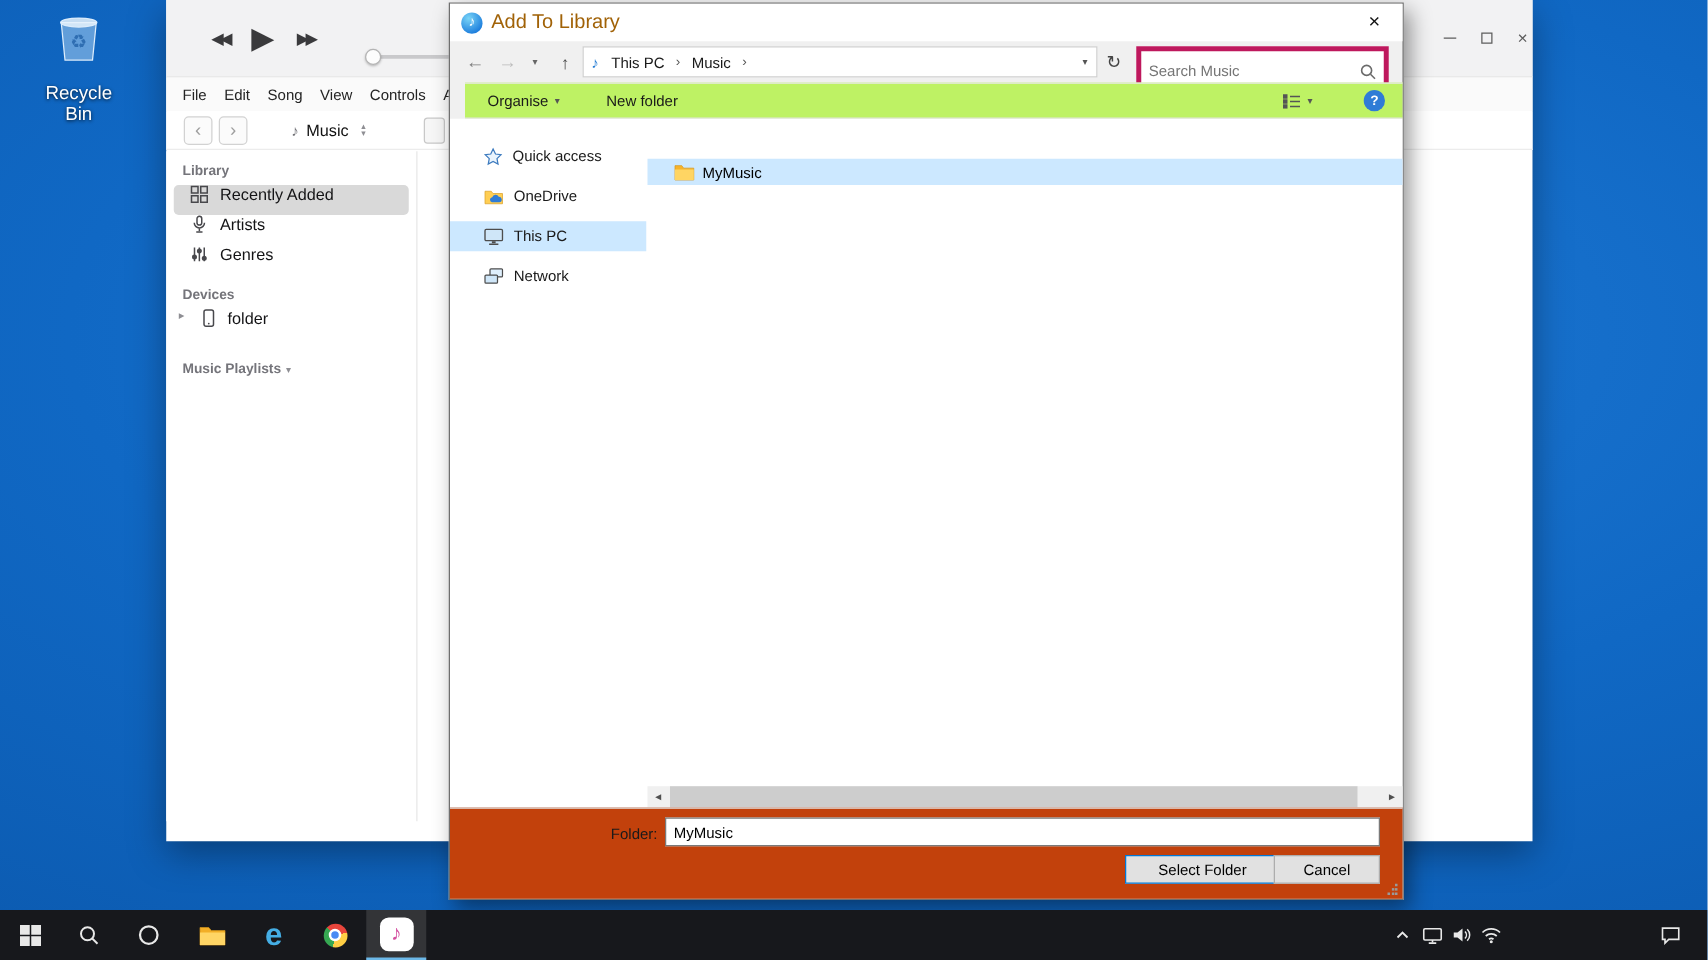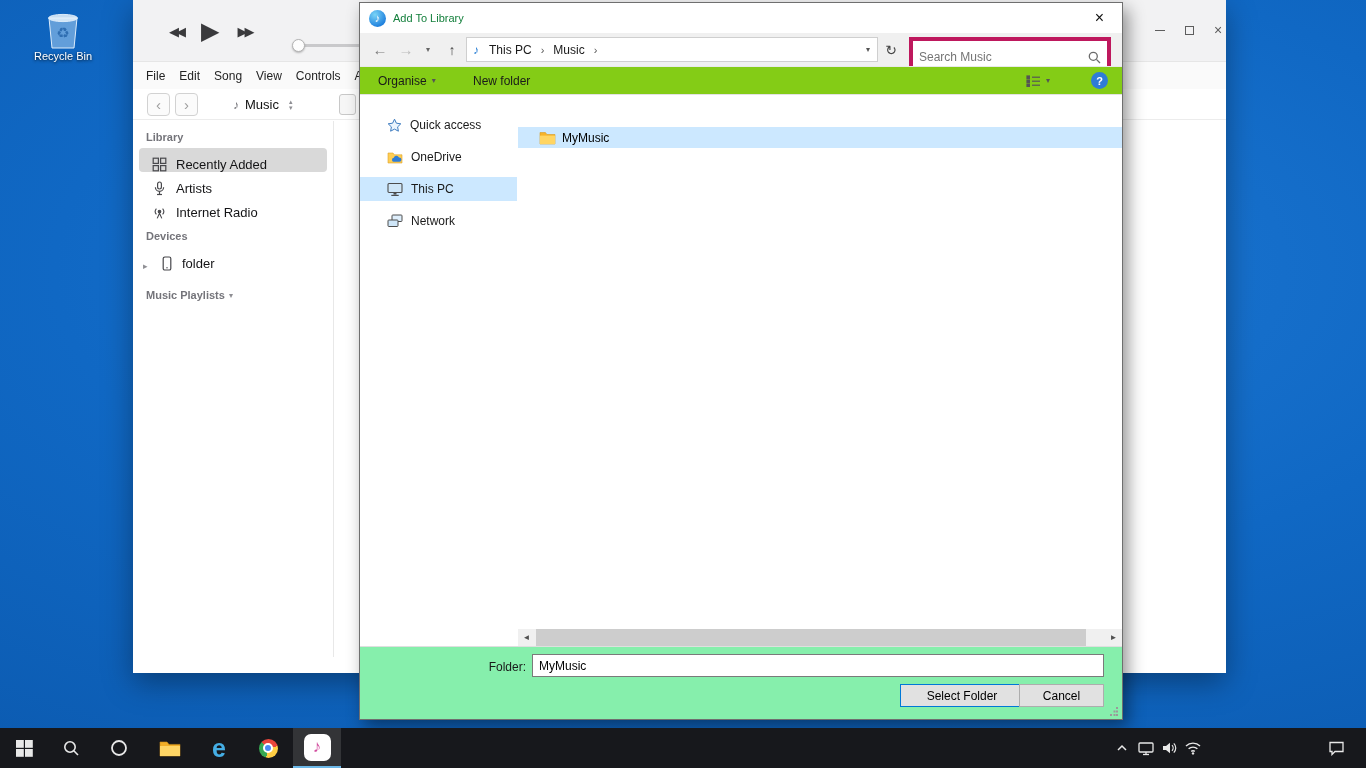--- a/index.html
+++ b/index.html
@@ -7,21 +7,21 @@
   body{
     position:relative;
     font-family:"Liberation Sans","DejaVu Sans",sans-serif;
     background:radial-gradient(120% 95% at 58% 35%, #1f7ad6 0%, #1068c4 45%, #0a55a8 100%);
   }
   svg{display:block;}
 
   
   .desktop-icon{position:absolute;left:24px;top:8px;width:78px;text-align:center;cursor:default;}
   .desktop-icon .glyphwrap{display:flex;justify-content:center;}
-  .di-label{margin-top:0;font-size:11px;color:#fff;text-shadow:0 1px 3px rgba(0,0,0,.85);}
+  .di-label{margin-top:16px;font-size:15px;color:#fff;text-shadow:0 1px 3px rgba(0,0,0,.85);}
 
   
   .itunes{position:absolute;left:133px;top:0;width:1093px;height:673px;background:#fff;box-shadow:0 10px 28px rgba(0,0,0,.35);}
   .it-top{position:absolute;left:0;top:0;right:0;height:62px;background:#f2f2f3;border-bottom:1px solid #e6e6e6;}
   .it-transport{position:absolute;left:36px;top:0;height:62px;display:flex;align-items:center;gap:18px;color:#3a3a3c;}
   .tr-skip{font-size:13px;letter-spacing:-3px;color:#3a3a3c;}
   .tr-play{font-size:24px;line-height:1;color:#3a3a3c;}
   .it-volume{position:absolute;left:160px;top:44px;width:120px;height:3px;background:#c9c9cb;border-radius:2px;}
   .it-volume .knob{position:absolute;left:-1px;top:-5px;width:13px;height:13px;border-radius:50%;background:#fdfdfd;border:1px solid #b3b3b3;box-shadow:0 1px 2px rgba(0,0,0,.25);}
   .it-wincontrols{position:absolute;left:1018px;top:21px;width:76px;height:18px;display:flex;justify-content:space-between;}
@@ -32,48 +32,48 @@
   .it-menubar span{margin-right:14px;}
   .it-navrow{position:absolute;top:89px;left:0;right:0;height:31px;background:#fff;border-bottom:1px solid #ececec;}
   .nav-sq{position:absolute;top:4px;width:23px;height:23px;border:1px solid #d2d2d2;border-radius:4px;background:#fbfbfb;color:#9e9e9e;font-size:15px;display:flex;align-items:center;justify-content:center;}
   .media-sel{position:absolute;left:100px;top:4px;height:23px;display:flex;align-items:center;gap:6px;font-size:13px;color:#111;}
   .media-sel .note{color:#737378;font-size:12px;}
   .updown{display:flex;flex-direction:column;line-height:6px;font-size:7px;color:#8e8e93;margin-left:4px;}
   .dev-btn{position:absolute;left:206px;top:5px;width:17px;height:21px;border:1px solid #c8c8c8;border-radius:3px;background:#f6f6f6;}
   .it-side{position:absolute;top:121px;left:0;width:201px;bottom:16px;background:#fff;border-right:1px solid #e8e8e8;font-size:13px;color:#141416;}
   .side-hdr{margin:10px 0 5px 13px;font-size:11px;font-weight:bold;color:#74747a;display:flex;align-items:center;gap:4px;}
   .side-hdr .hdr-chev{font-size:8px;color:#8e8e93;}
-  .it-item{display:flex;align-items:flex-end;height:24px;margin:0 6px;padding-left:13px;gap:9px;border-radius:4px;}
+  .it-item{display:flex;align-items:flex-start;height:24px;margin:0 6px;padding-left:13px;gap:9px;border-radius:4px;}
   .it-item.sel{background:#d9d9d9;}
   .it-item .expander{width:9px;font-size:9px;color:#8e8e93;margin-left:-9px;}
 
   
   .dialog{position:absolute;left:359px;top:2px;width:764px;height:718px;background:#f0f0f0;border:1px solid #6f6f6f;box-shadow:5px 7px 16px rgba(0,0,0,.42);font-size:12px;color:#1a1a1a;}
   .dlg-title{position:absolute;top:0;left:0;right:0;height:30px;background:#fff;display:flex;align-items:center;padding-left:9px;}
   .app-ico{width:17px;height:17px;border-radius:50%;background:radial-gradient(circle at 35% 28%,#79d4f7,#1e7fdd 75%);display:flex;align-items:center;justify-content:center;color:#fff;font-size:11px;margin-right:7px;}
-  .dlg-title .t{font-size:11px;color:#15803d;}
+  .dlg-title .t{font-size:16px;color:#a16207;}
   .dlg-close{position:absolute;right:0;top:0;width:45px;height:29px;display:flex;align-items:center;justify-content:center;font-size:16px;color:#111;}
   .dlg-nav{position:absolute;top:30px;left:0;right:0;height:33px;}
   .nv{position:absolute;display:flex;align-items:center;justify-content:center;}
   .nv-back{left:8px;top:5px;width:24px;height:23px;font-size:15px;color:#7c7c7c;}
   .nv-fwd{left:34px;top:5px;width:24px;height:23px;font-size:15px;color:#bcbcbc;}
   .nv-hist{left:60px;top:5px;width:16px;height:23px;font-size:8px;color:#666;}
   .nv-up{left:80px;top:5px;width:24px;height:23px;font-size:14px;color:#474747;}
   .addr{position:absolute;left:106px;top:4px;width:412px;height:25px;background:#fff;border:1px solid #cfcfcf;display:flex;align-items:center;}
   .addr .note{color:#2a7fd4;font-size:12px;margin:0 4px 0 6px;}
   .crumb{padding:0 6px;height:100%;display:flex;align-items:center;color:#1a1a1a;}
   .crumb-sep{padding:0 3px;color:#555;font-size:11px;}
   .addr .spacer{flex:1;}
   .addr .addr-chev{font-size:8px;color:#555;margin-right:7px;}
   .nv-refresh{left:520px;top:4px;width:22px;height:25px;font-size:14px;color:#444;}
   .searchbox{position:absolute;left:549px;top:4px;width:202px;height:40px;background:#fff;border:4px solid #be185d;display:flex;align-items:center;}
   .searchbox input{flex:1;border:0;outline:0;font-size:12px;padding:0 6px;color:#222;background:transparent;font-family:inherit;}
   .searchbox input::placeholder{color:#757575;}
   .searchbox svg{margin-right:6px;}
-  .dlg-toolbar{position:absolute;top:63px;left:0;right:0;height:29px;background:#84cc16;border-top:1px solid #e9e9e9;border-bottom:1px solid #e2e2e2;}
+  .dlg-toolbar{position:absolute;top:63px;left:12px;right:0;height:29px;background:#bef264;border-top:1px solid #e9e9e9;border-bottom:1px solid #e2e2e2;}
   .tool{position:absolute;top:0;height:27px;display:flex;align-items:center;gap:5px;color:#1a1a1a;}
   .tool .chev{font-size:8px;color:#555;}
   .t-organise{left:18px;}
   .t-newfolder{left:113px;}
   .t-views{right:72px;}
   .t-help{right:14px;}
   .help-circle{width:17px;height:17px;border-radius:50%;background:#2f7cd6;color:#fff;font-size:11px;font-weight:bold;display:flex;align-items:center;justify-content:center;}
   .dlg-body{position:absolute;top:92px;left:0;right:0;bottom:73px;background:#fff;}
   .dlg-side{position:absolute;top:18px;left:0;width:157px;bottom:0;}
   .side-item{height:24px;margin-bottom:8px;display:flex;align-items:center;padding-left:27px;gap:8px;font-size:12px;color:#1a1a1a;}
@@ -89,21 +89,21 @@
   .sort-caret{position:absolute;left:74px;top:1px;}
   .list-rows{position:absolute;top:32px;left:0;right:0;}
   .list-row{height:21px;display:flex;align-items:center;font-size:12px;color:#000;}
   .list-row.sel{background:#cce8ff;}
   .list-row svg{margin-left:21px;}
   .list-row .fname{margin-left:6px;}
   .hscroll{position:absolute;left:0;right:0;bottom:0;height:17px;background:#f0f0f0;display:flex;}
   .hs-btn{width:17px;height:17px;display:flex;align-items:center;justify-content:center;color:#505050;font-size:8px;}
   .hs-track{flex:1;position:relative;}
   .hs-thumb{position:absolute;left:1px;top:0;height:17px;width:550px;background:#cdcdcd;}
-  .dlg-footer{position:absolute;left:0;right:0;bottom:0;height:73px;background:#86efac;border-top:1px solid #dfdfdf;}
+  .dlg-footer{position:absolute;left:0;right:0;bottom:0;height:73px;background:#c2410c;border-top:1px solid #dfdfdf;}
   .folder-label{position:absolute;left:0;top:13px;width:166px;text-align:right;color:#1a1a1a;}
   .folder-input{position:absolute;left:172px;top:7px;width:572px;height:23px;border:1px solid #7a7a7a;background:#fff;font-size:12px;padding:0 6px;color:#000;font-family:inherit;outline:0;}
   .dlg-btn{position:absolute;top:37px;height:23px;background:#e1e1e1;border:1px solid #adadad;font-size:12px;color:#000;display:flex;align-items:center;justify-content:center;font-family:inherit;}
   .btn-select{left:540px;width:124px;border-color:#0078d7;}
   .btn-cancel{left:659px;width:85px;}
   .grip{position:absolute;right:3px;bottom:3px;}
 
   
   .taskbar{position:absolute;left:0;bottom:0;width:1366px;height:40px;background:#17181c;z-index:50;}
   .tb-btn{position:absolute;top:0;width:48px;height:40px;display:flex;align-items:center;justify-content:center;}
@@ -197,31 +197,34 @@
             <path d="M3.4 6.2 a4.1 4.1 0 0 0 8.2 0"></path>
             <line x1="7.5" y1="10.5" x2="7.5" y2="13"></line>
               <line x1="5" y1="13.5" x2="10" y2="13.5"></line>
           </g>
         </svg>
         <span>Artists</span>
       </div>
 
 
 
-
       <div class="it-item">
         <svg width="15" height="15" viewBox="0 0 15 15">
-          <g fill="none" stroke="#48484c" stroke-width="1.1">
-            <circle cx="7.5" cy="6.5" r="1.3" fill="#48484c"></circle>
-            <path d="M4.4 9.4 a4.4 4.4 0 0 1 0-5.8 M10.6 3.6 a4.4 4.4 0 0 1 0 5.8"></path>
-            <path d="M7.5 8.2 L5.2 13.4 M7.5 8.2 L9.8 13.4"></path>
+          <g fill="none" stroke="#48484c" stroke-width="1.2">
+            <line x1="3.6" y1="2" x2="3.6" y2="13"></line>
+              <line x1="7.5" y1="2" x2="7.5" y2="13"></line>
+              <line x1="11.4" y1="2" x2="11.4" y2="13"></line>
+            <circle cx="3.6" cy="9.5" r="1.4" fill="#48484c"></circle>
+              <circle cx="7.5" cy="4.8" r="1.4" fill="#48484c"></circle>
+              <circle cx="11.4" cy="10.6" r="1.4" fill="#48484c"></circle>
           </g>
         </svg>
-        <span>Internet Radio</span>
-      </div>
+        <span>Genres</span>
+      </div>
+
 
       <div class="side-hdr" style="">Devices</div>
 
       <div class="it-item">
         <span class="expander">▸</span>
         <svg width="12" height="15" viewBox="0 0 12 15">
           <rect x="2.2" y="1" width="7.6" height="13" rx="1.6" fill="none" stroke="#48484c" stroke-width="1.2"></rect>
           <circle cx="6" cy="11.8" r=".7" fill="#48484c"></circle>
         </svg>
         <span>folder</span>

